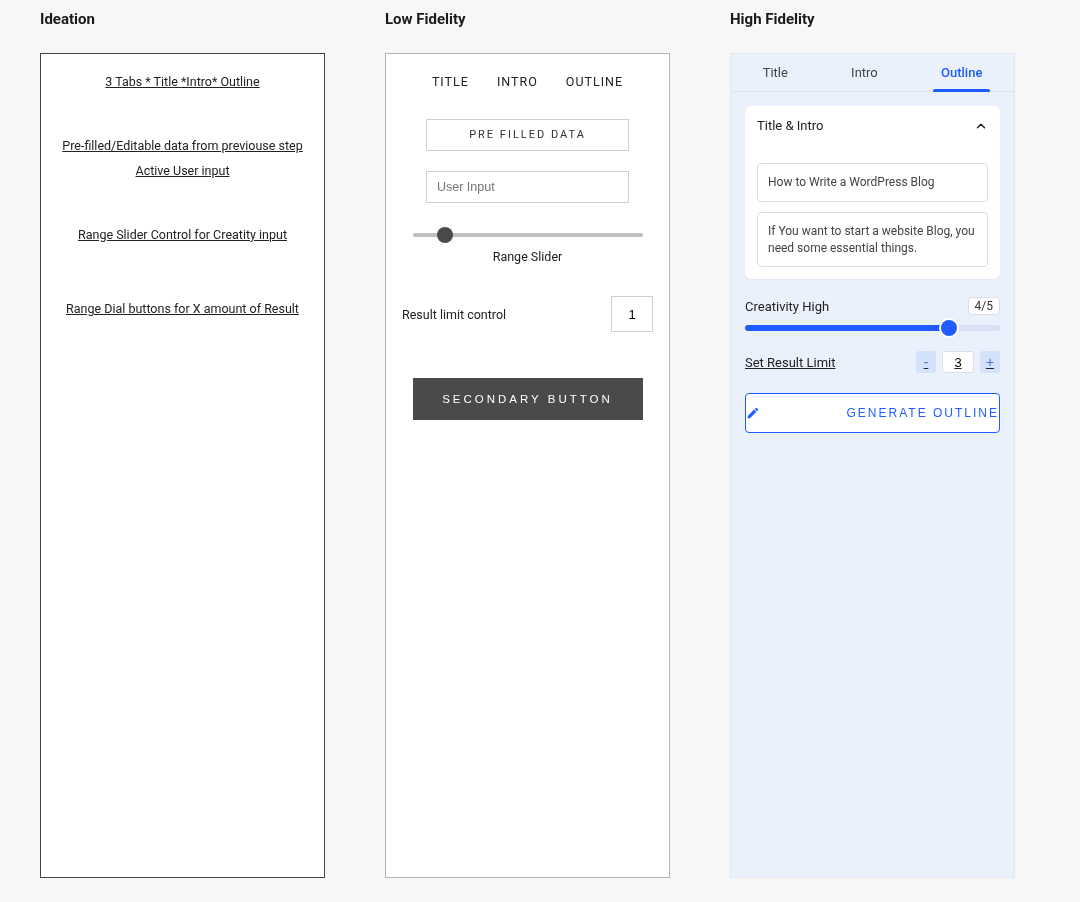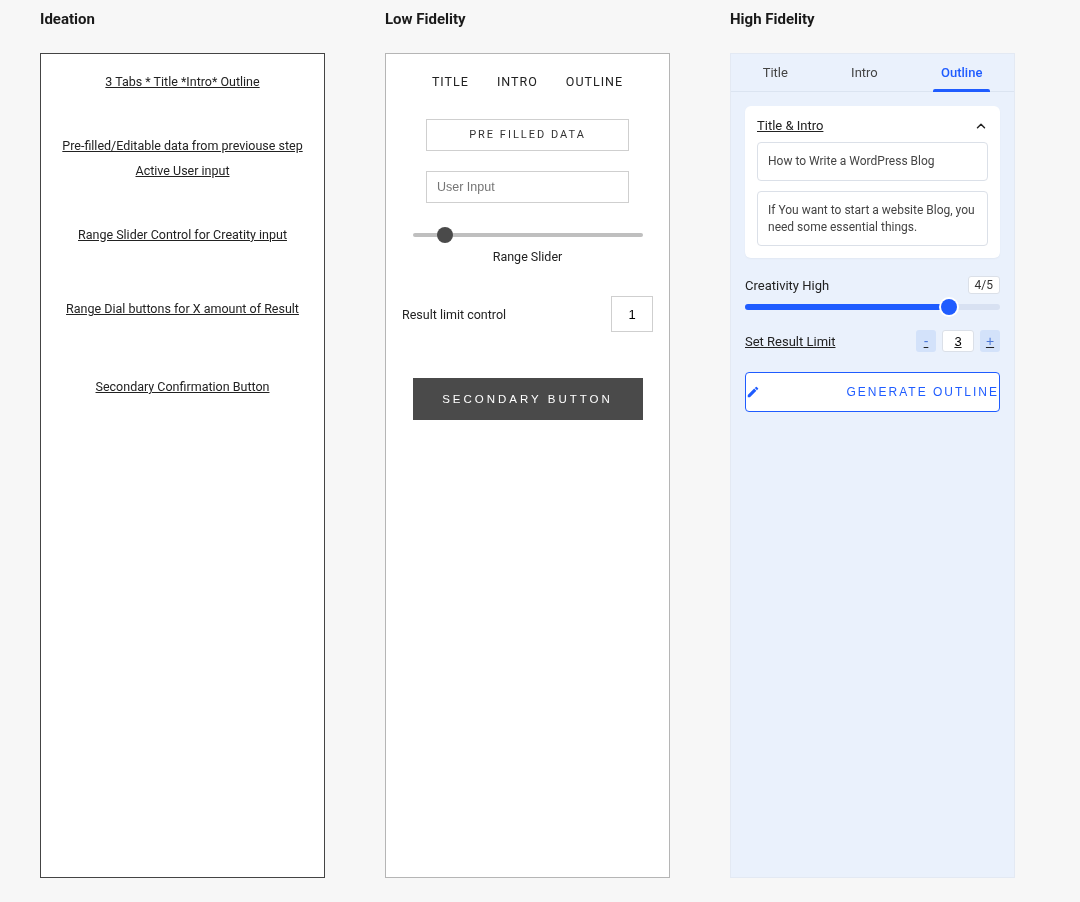--- a/index.html
+++ b/index.html
@@ -177,22 +177,21 @@
       padding: 12px;
       box-shadow: 0 1px 2px rgba(0,0,0,0.04);
       margin-bottom: 18px;
     }
     .card-header {
       display: flex;
       justify-content: space-between;
       align-items: center;
       font-size: 13px;
       color: #222;
-      margin-bottom: 9px;
-      text-decoration: underline;
+      margin-bottom: 30px;
     }
     .chev-up {
       width: 14px; height: 14px;
       display: inline-block;
     }
     .chev-up svg { width: 100%; height: 100%; }
     .field {
       width: 100%;
       border: 1px solid #dbe0e8;
       border-radius: 4px;
@@ -310,21 +309,20 @@
 <div class="columns">
 
   <div class="col">
     <div class="col-title">Ideation</div>
     <div class="ideation-panel">
       <p class="gap-lg">3 Tabs * Title *Intro* Outline</p>
       <p class="tight">Pre-filled/Editable data from previouse step</p>
       <p class="gap-lg">Active User input</p>
       <p style="margin-bottom:58px;">Range Slider Control for Creatity input</p>
       <p style="margin-bottom:62px;">Range Dial buttons for X amount of Result</p>
-      <p>Secondary Confirmation Button</p>
     </div>
   </div>
 
   <div class="col">
     <div class="col-title">Low Fidelity</div>
     <div class="lofi-panel">
       <div class="lofi-tabs">
         <span>TITLE</span>
         <span>INTRO</span>
         <span>OUTLINE</span>

